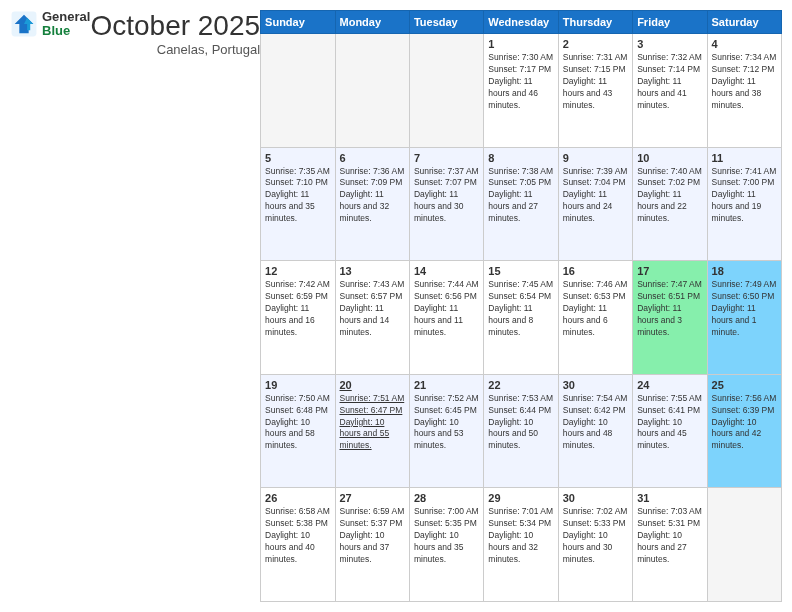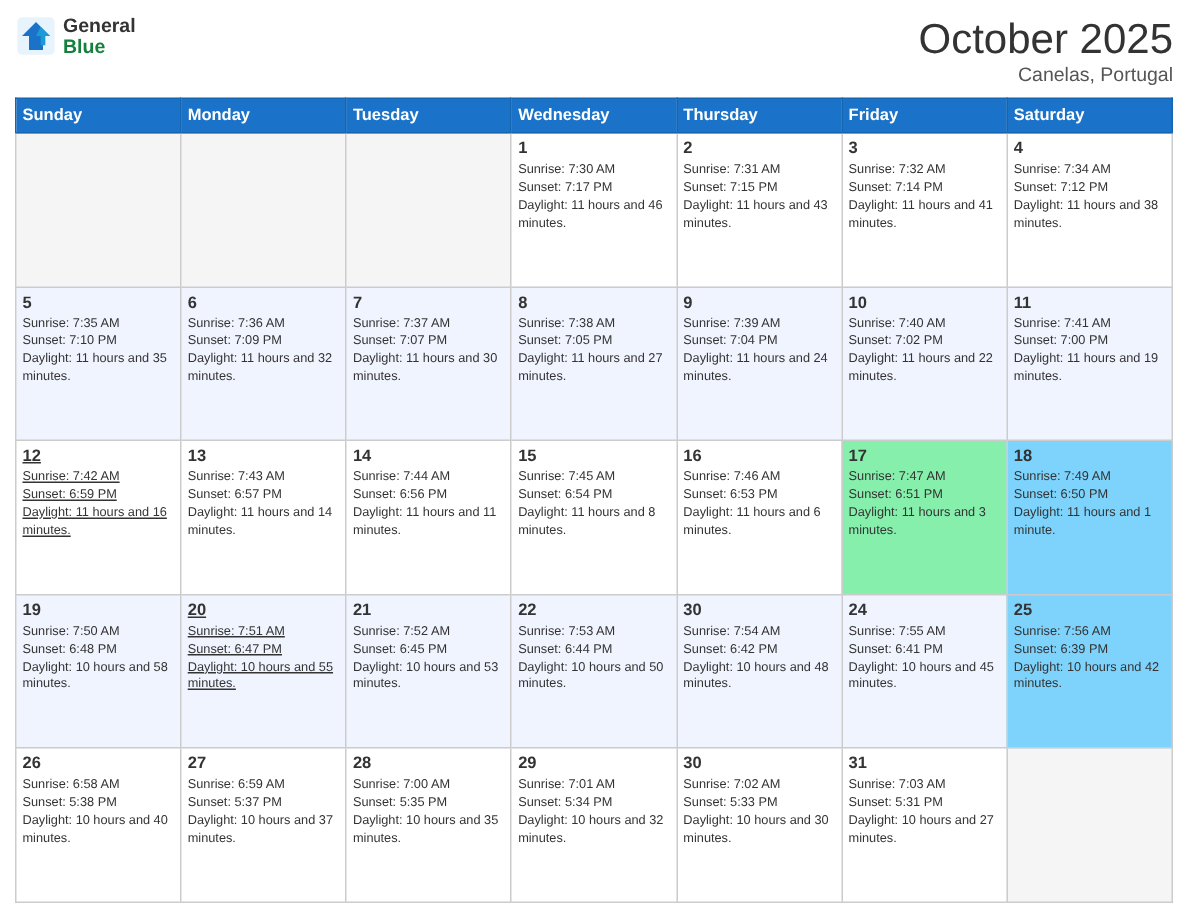--- a/index.html
+++ b/index.html
@@ -8,21 +8,20 @@
       height: 612px;
       font-family: Arial, sans-serif;
       background: #fff;
       overflow: hidden;
     }
     .page {
       width: 792px;
       height: 612px;
       padding: 10px;
       display: flex;
-      flex-direction: column;
     }
     .header {
       display: flex;
       justify-content: space-between;
       align-items: flex-start;
       margin-bottom: 8px;
     }
     .logo {
       display: flex;
       align-items: center;
@@ -176,21 +175,21 @@
           <td style="background: rgb(240, 244, 255);">
             <span class="day-number">10</span>
             <div class="day-info">Sunrise: 7:40 AM<br>Sunset: 7:02 PM<br>Daylight: 11 hours and 22 minutes.</div>
           </td>
           <td style="background: rgb(240, 244, 255);">
             <span class="day-number">11</span>
             <div class="day-info">Sunrise: 7:41 AM<br>Sunset: 7:00 PM<br>Daylight: 11 hours and 19 minutes.</div>
           </td>
         </tr>
         <tr>
-          <td style="background: rgb(255, 255, 255); text-decoration: underline;">
+          <td style="background: rgb(255, 255, 255);">
             <span class="day-number">12</span>
             <div class="day-info">Sunrise: 7:42 AM<br>Sunset: 6:59 PM<br>Daylight: 11 hours and 16 minutes.</div>
           </td>
           <td style="background: rgb(255, 255, 255);">
             <span class="day-number">13</span>
             <div class="day-info">Sunrise: 7:43 AM<br>Sunset: 6:57 PM<br>Daylight: 11 hours and 14 minutes.</div>
           </td>
           <td style="background: rgb(255, 255, 255);">
             <span class="day-number">14</span>
             <div class="day-info">Sunrise: 7:44 AM<br>Sunset: 6:56 PM<br>Daylight: 11 hours and 11 minutes.</div>

